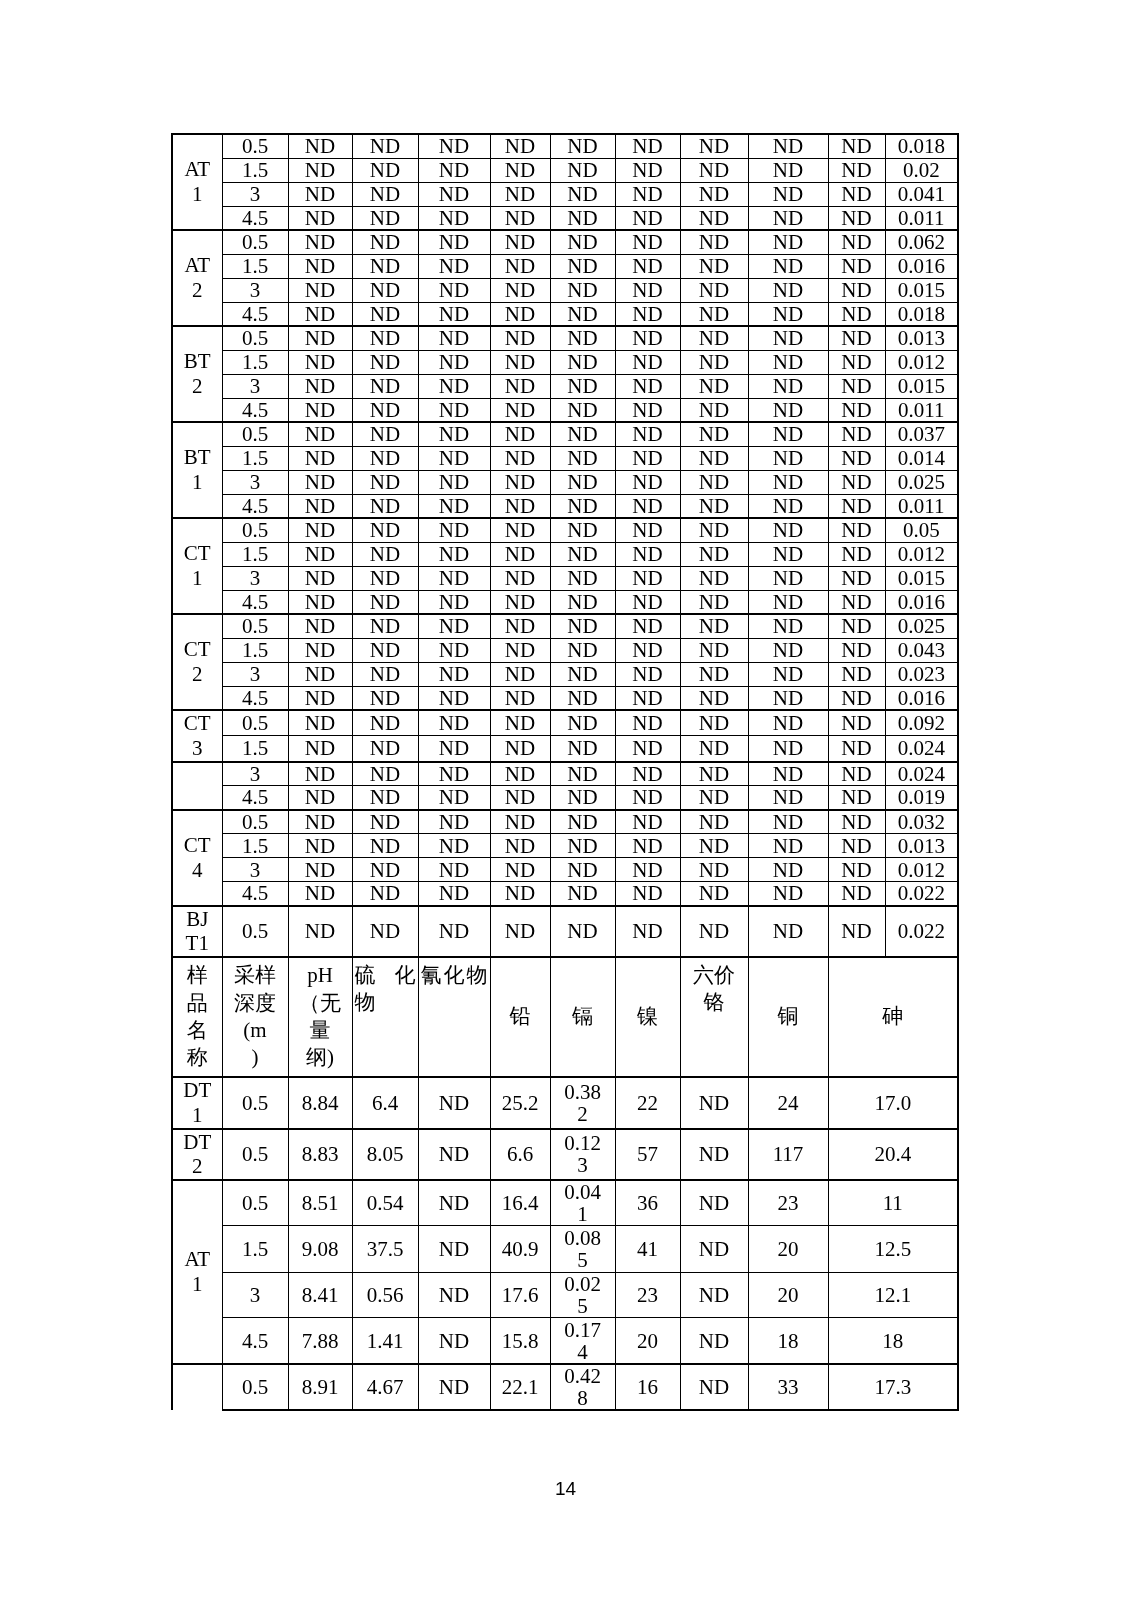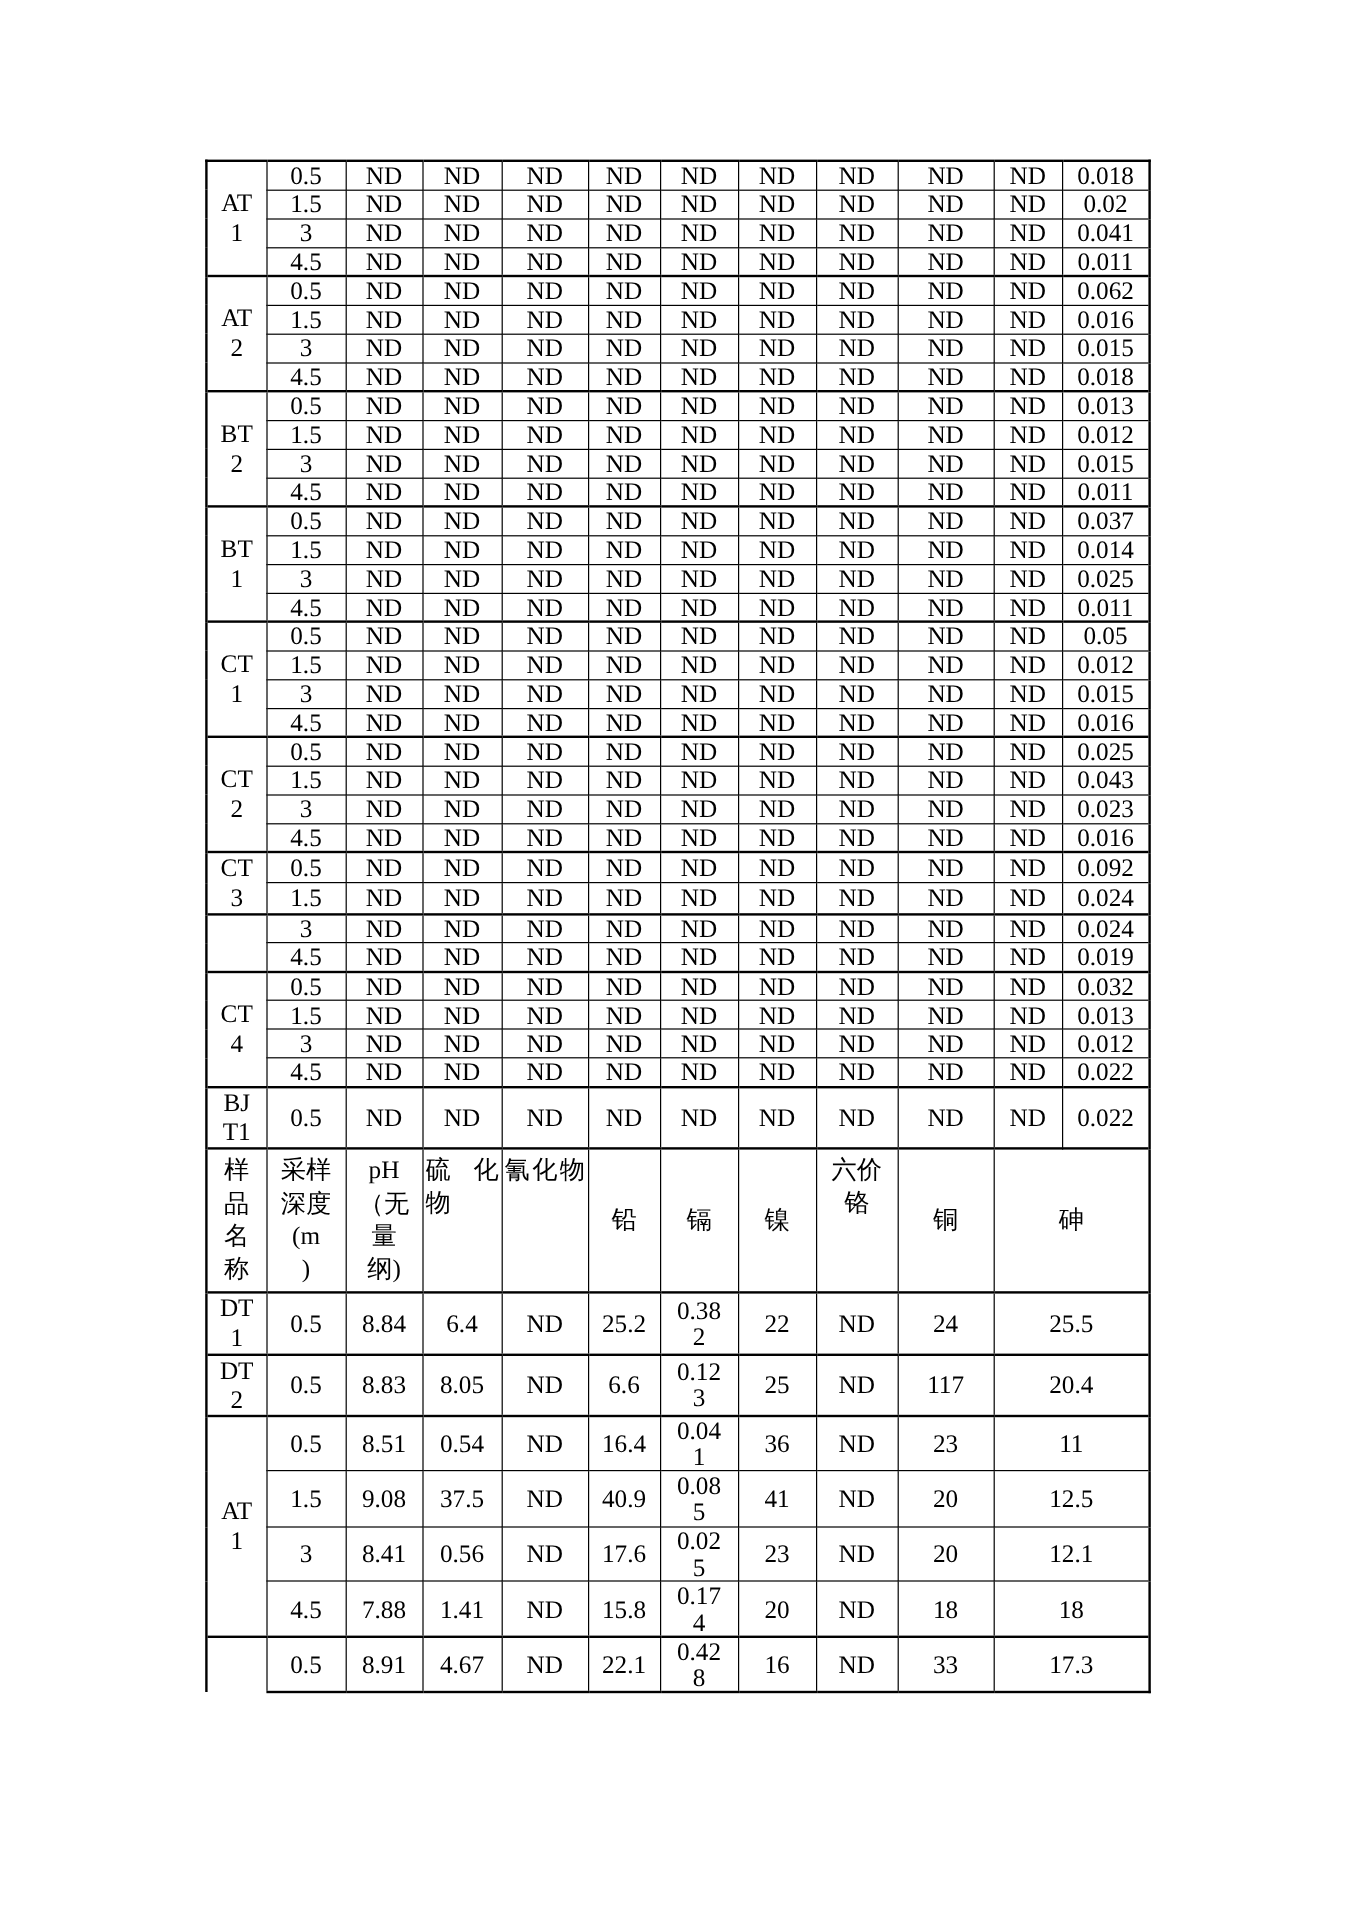--- a/index.html
+++ b/index.html
@@ -540,33 +540,33 @@
             <td>0.5</td>
             <td>8.84</td>
             <td>6.4</td>
             <td>ND</td>
             <td>25.2</td>
             <td>0.38
 2</td>
             <td>22</td>
             <td>ND</td>
             <td>24</td>
-            <td class="col-last" colspan="2">25.5</td>
+            <td class="col-last" colspan="2">17.0</td>
           </tr>
           <tr class="group-start" style="height: 46px;">
             <td class="col-first name-cell" rowspan="1">DT
 2</td>
             <td>0.5</td>
             <td>8.83</td>
             <td>8.05</td>
             <td>ND</td>
             <td>6.6</td>
             <td>0.12
 3</td>
-            <td>25</td>
+            <td>57</td>
             <td>ND</td>
             <td>117</td>
             <td class="col-last" colspan="2">20.4</td>
           </tr>
           <tr class="group-start" style="height: 45px;">
             <td class="col-first name-cell" rowspan="4">AT
 1</td>
             <td>0.5</td>
             <td>8.51</td>
             <td>0.54</td>
@@ -628,13 +628,14 @@
             <td>0.42
 8</td>
             <td>16</td>
             <td>ND</td>
             <td>33</td>
             <td class="col-last" colspan="2">17.3</td>
           </tr>
         </tbody>
     </table>
   </div>
+  <div class="page-number">14</div>
 </div>
 
 </body></html>

